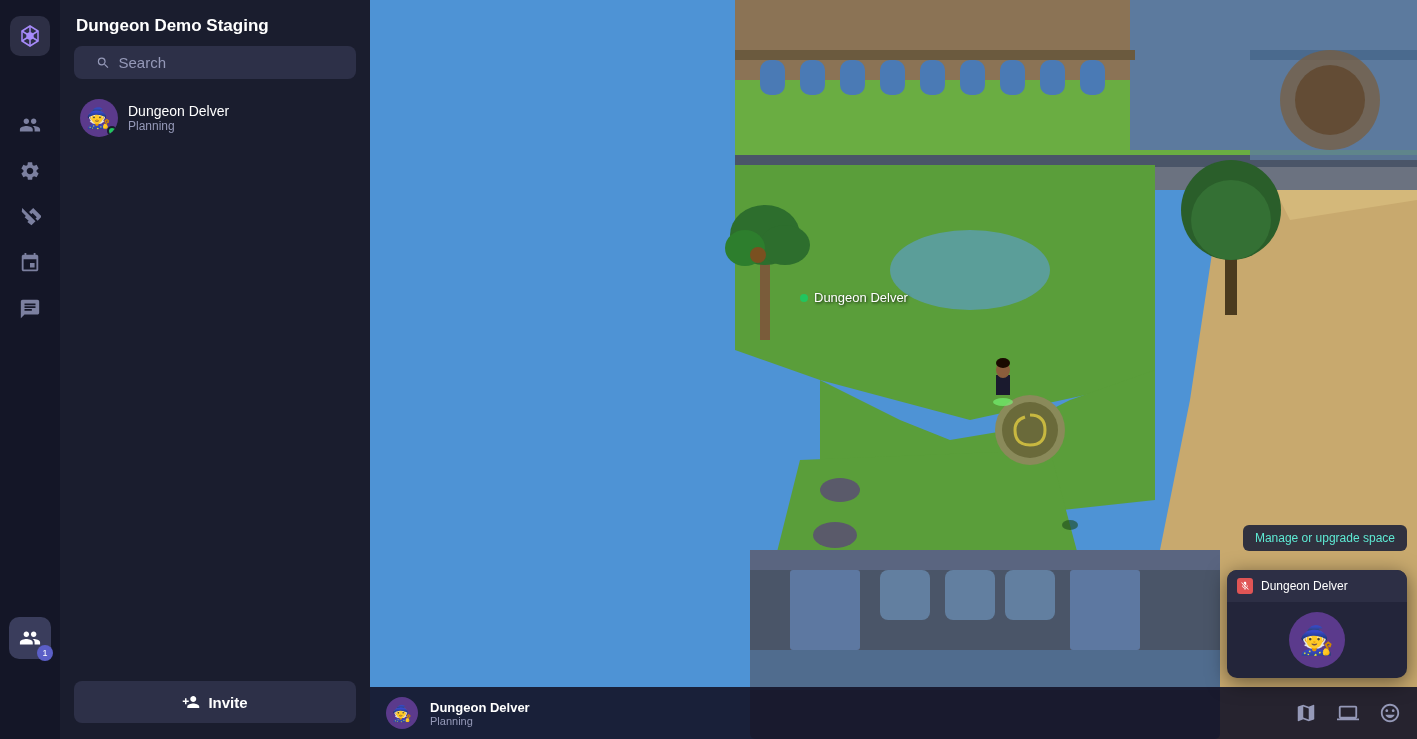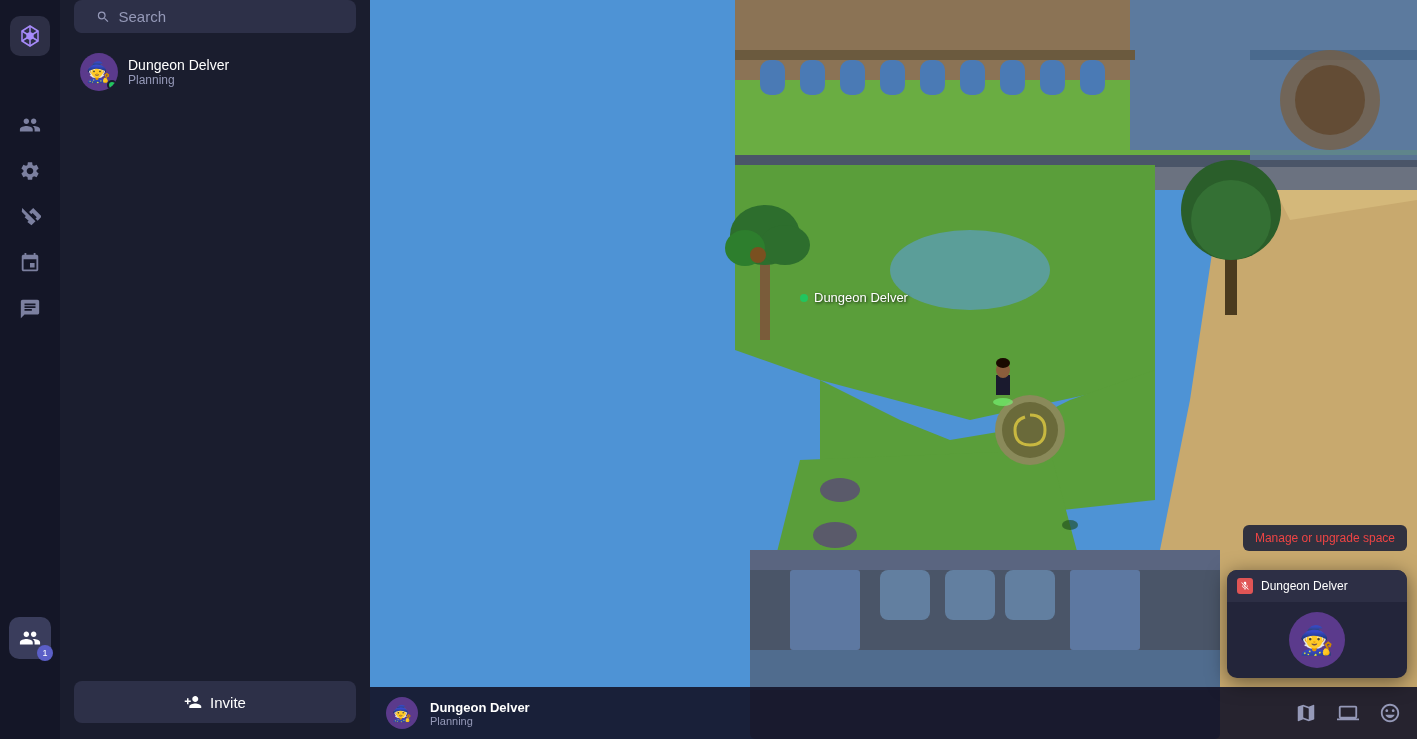--- a/index.html
+++ b/index.html
@@ -161,21 +161,21 @@
     }
 
     
     #invite-btn {
       margin: auto 14px 16px 14px;
       background: #2d3048;
       border: none;
       border-radius: 8px;
       color: #ffffff;
       font-size: 15px;
-      font-weight: 400;
+      font-weight: 700;
       padding: 12px 20px;
       cursor: pointer;
       display: flex;
       align-items: center;
       justify-content: center;
       gap: 8px;
       width: calc(100% - 28px);
     }
 
     
@@ -310,21 +310,21 @@
       justify-content: center;
       font-size: 28px;
     }
 
     
     #manage-tooltip {
       position: absolute;
       top: 525px;
       right: 10px;
       background: rgba(40, 42, 60, 0.95);
-      color: #ef4444;
+      color: #5eead4;
       padding: 6px 12px;
       border-radius: 6px;
       font-size: 12px;
       z-index: 25;
       white-space: nowrap;
     }
 
     
     .game-world-svg {
       position: absolute;
@@ -385,20 +385,23 @@
     <div class="rail-icon active rail-badge" title="Members" style="position:relative; margin-bottom:80px;">
       <svg width="22" height="22" viewBox="0 0 24 24" fill="currentColor">
           <path d="M16 11c1.66 0 2.99-1.34 2.99-3S17.66 5 16 5c-1.66 0-3 1.34-3 3s1.34 3 3 3zm-8 0c1.66 0 2.99-1.34 2.99-3S9.66 5 8 5C6.34 5 5 6.34 5 8s1.34 3 3 3zm0 2c-2.33 0-7 1.17-7 3.5V19h14v-2.5c0-2.33-4.67-3.5-7-3.5zm8 0c-.29 0-.62.02-.97.05 1.16.84 1.97 1.97 1.97 3.45V19h6v-2.5c0-2.33-4.67-3.5-7-3.5z"></path>
         </svg>
       <span class="badge-count">1</span>
     </div>
   </div>
 
   <div id="sidebar-content">
 
+    <div id="sidebar-header">
+      <span id="app-title">Dungeon Demo Staging</span>
+    </div>
 
     <div id="search-bar">
       <svg width="16" height="16" viewBox="0 0 24 24" fill="#9599b8">
         <path d="M15.5 14h-.79l-.28-.27A6.471 6.471 0 0 0 16 9.5 6.5 6.5 0 1 0 9.5 16c1.61 0 3.09-.59 4.23-1.57l.27.28v.79l5 4.99L20.49 19l-4.99-5zm-6 0C7.01 14 5 11.99 5 9.5S7.01 5 9.5 5 14 7.01 14 9.5 11.99 14 9.5 14z"></path>
       </svg>
       <input type="text" placeholder="Search" style="">
     </div>
 
     <div class="space-item">
       <div class="space-avatar">

